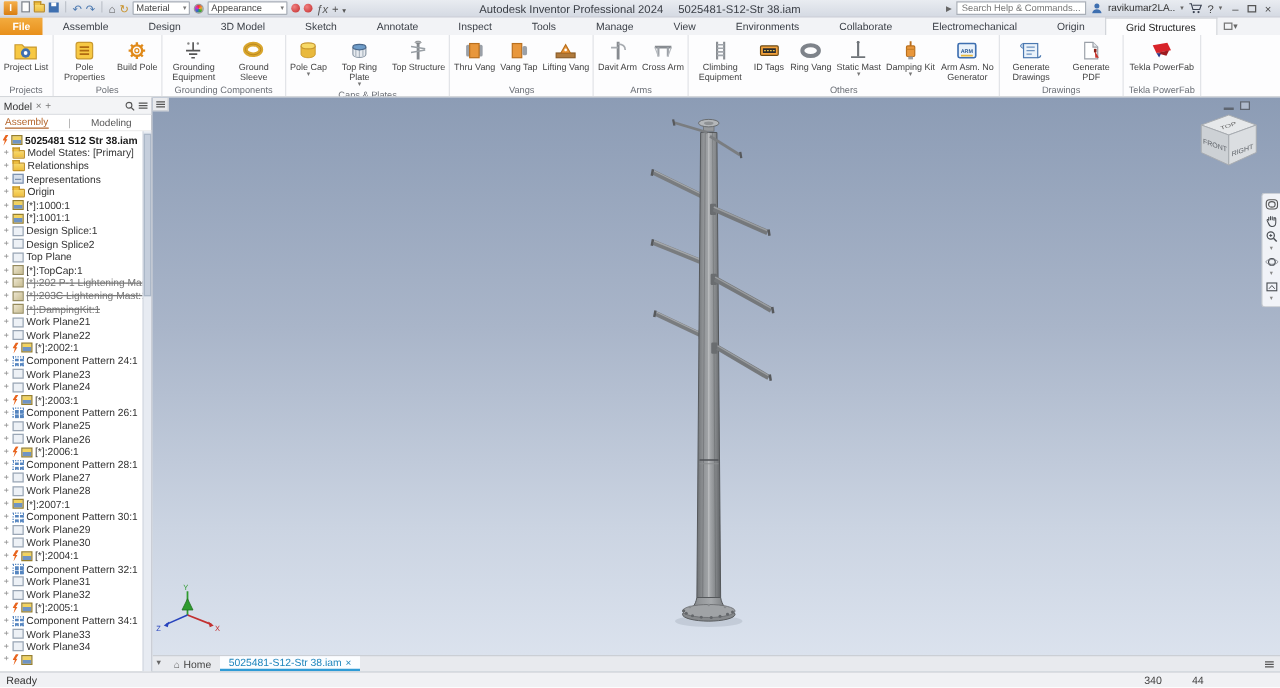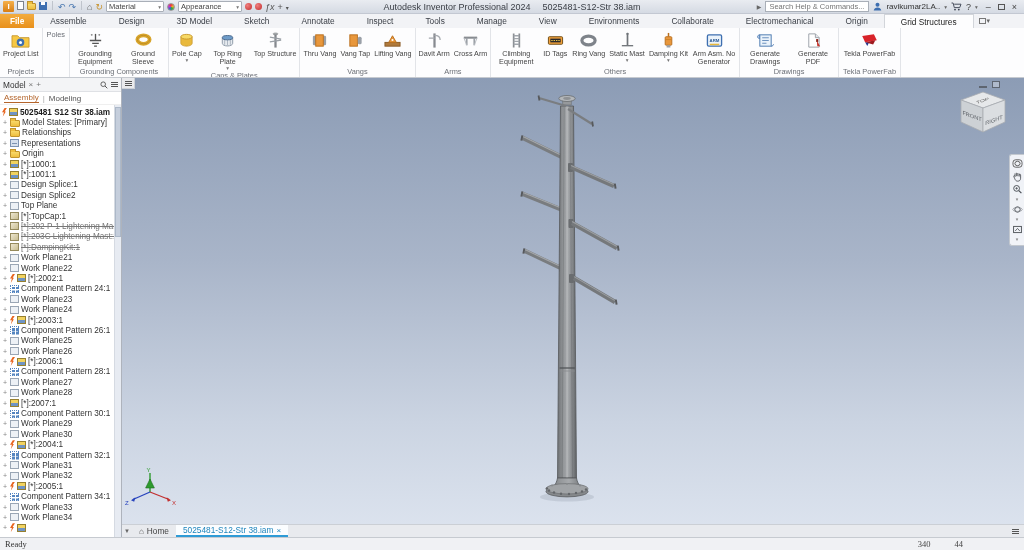--- a/index.html
+++ b/index.html
@@ -13,21 +13,21 @@
   .qat .g{font-size:9px;line-height:1;color:#555;}
   .qsep{width:1px;height:9px;background:#BFC4CC;margin:0 2px;display:inline-block;}
   .logo-i{display:inline-flex;width:11px;height:11px;background:linear-gradient(#F5B04C,#D97E12);color:#fff;font-weight:bold;font-size:8px;align-items:center;justify-content:center;border-radius:1px;}
   .csspage{width:7px;height:9px;background:#FDFDFD;border:1px solid #7C828C;display:inline-block;}
   .cssfolder{width:9px;height:7px;background:linear-gradient(#F8D96B,#EFBF3F);border:1px solid #BD8F2B;display:inline-block;border-radius:1px;position:relative;margin-top:2px;}
   .cssfolder::before{content:'';position:absolute;top:-3px;left:-1px;width:4px;height:2px;background:#EFBF3F;border:1px solid #BD8F2B;border-bottom:none;}
   .csssave{width:8px;height:8px;background:#3E6FB0;display:inline-block;position:relative;}
   .csssave::before{content:'';position:absolute;top:0;left:2px;width:4px;height:3px;background:#fff;}
   .dotred{width:7px;height:7px;border-radius:50%;background:radial-gradient(circle at 35% 35%,#F08080,#C22B2B);display:inline-block;}
   .wheelic{width:8px;height:8px;border-radius:50%;background:conic-gradient(#E33,#EA3,#3A3,#36C,#C3C,#E33);display:inline-block;border:1px solid #999;}
-  .qsel{display:flex;align-items:center;justify-content:space-between;width:58px;height:11px;background:#fff;border:1px solid #A9AFB8;font-size:7.5px;color:#444;padding:0 2px;border-radius:1px;}
+  .qsel{display:flex;align-items:center;justify-content:space-between;width:46px;height:11px;background:#fff;border:1px solid #A9AFB8;font-size:7.5px;color:#444;padding:0 2px;border-radius:1px;}
   .qsel .car{font-size:5.5px;color:#777;}
   .titlecenter{position:absolute;left:0;right:0;text-align:center;font-size:9px;color:#3A3E45;pointer-events:none;z-index:1;}
   .titlecenter .doc{margin-left:12px;}
   .tright{margin-left:auto;display:flex;align-items:center;gap:4px;z-index:2;}
   .prechev{font-size:6px;color:#666;}
   .searchbox{display:flex;align-items:center;width:104px;height:11px;background:#fff;border:1px solid #A9AFB8;}
   .searchbox input{border:0;outline:0;width:100%;font-size:7.5px;padding:0 3px;font-family:inherit;color:#777;background:transparent;}
   .uname{font-size:8px;color:#333;}
   .car2{font-size:5.5px;color:#666;}
   .helpq{font-size:9px;color:#444;}
@@ -56,21 +56,21 @@
   
   .main{display:flex;height:459px;flex:none;}
 
   
   .browser{width:122px;background:#fff;border-right:1px solid #AEB3BC;display:flex;flex-direction:column;position:relative;flex:none;}
   .bhead{height:14px;background:#F3F4F6;border-bottom:1px solid #DFE1E5;display:flex;align-items:center;padding:0 3px;gap:3px;font-size:8.3px;color:#333;flex:none;}
   .bhead .bx{color:#777;font-size:8px;}
   .bhead .sp{flex:1;}
   .burger{width:7px;height:5px;border-top:1px solid #555;border-bottom:1px solid #555;position:relative;display:inline-block;}
   .burger::after{content:'';position:absolute;left:0;right:0;top:1.4px;border-top:1px solid #555;}
-  .bviews{height:13px;display:flex;align-items:center;gap:4px;padding:0 4px;font-size:8px;border-bottom:1px solid #EFEFEF;flex:none;}
+  .bviews{height:13px;display:flex;align-items:center;gap:16px;padding:0 4px;font-size:8px;border-bottom:1px solid #EFEFEF;flex:none;}
   .bviews .asm{color:#B4652C;border-bottom:1px solid #B4652C;}
   .bviews .pipe{color:#AAA;}
   .bviews .mdl{color:#555;}
   .tree{flex:1;position:relative;overflow:hidden;padding:2px 0 0 2px;}
   .trow{height:10.4px;display:flex;align-items:center;gap:2px;white-space:nowrap;font-size:8.2px;color:#333;overflow:hidden;}
   .trow .exp{width:6px;text-align:center;color:#888;font-size:7px;flex:none;}
   .trow .lbl{overflow:hidden;text-overflow:clip;}
   .trow.strike .lbl{text-decoration:line-through;color:#777;}
   .trow.bold .lbl{font-weight:bold;color:#1A1A1A;}
   .ti{flex:none;position:relative;display:inline-block;}
@@ -103,21 +103,21 @@
   
   .doctabs{position:absolute;left:0;right:0;bottom:0;height:13px;background:#E8EAEE;border-top:1px solid #CBCFD5;display:flex;align-items:stretch;font-size:8.3px;color:#444;}
   .dchev{width:10px;display:flex;align-items:center;justify-content:center;color:#666;font-size:6px;}
   .dtab{display:flex;align-items:center;gap:3px;padding:0 7px;}
   .dtab .hico{font-size:8px;color:#555;}
   .dtab.active{background:#FBFDFF;border-bottom:2px solid #2E9BD6;color:#1F85BC;}
   .dtab .x{color:#1F85BC;font-size:8px;}
   .dmenu{margin-left:auto;display:flex;align-items:center;padding:0 5px;}
 
   
-  .statusbar{height:13px;background:#F0F1F4;border-top:1px solid #C6CAD0;display:flex;align-items:center;padding:0 5px;font-size:8.5px;color:#333;flex:none;font-family:Liberation Serif, serif;}
+  .statusbar{height:13px;background:#F0F1F4;border-top:1px solid #C6CAD0;display:flex;align-items:center;padding:0 5px;font-size:8.5px;color:#333;flex:none;}
   .scounts{margin-left:auto;display:flex;gap:24px;margin-right:56px;color:#444;}
 </style>
 </head>
 <body>
 
 <div class="app">
 
   <div class="titlebar">
     <div class="qat" id="qat-left">
         <span class="qic"><span class="logo-i">I</span></span>
@@ -210,20 +210,43 @@
                 <circle cx="10" cy="11" r="4" fill="#3E6FB0"></circle>
                 <circle cx="10" cy="11" r="1.6" fill="#fff"></circle>
               </svg>
             </span>
             <span class="rlbl">Project List</span>
           </div>
         </div>
         <div class="rgl">Projects</div>
       </div>
       <div class="rgroup">
+        <div class="rbtns">
+          <div class="rbtn">
+            <span class="ric">
+              <svg viewBox="0 0 20 18">
+                <rect x="3" y="2" width="14" height="14" rx="2" fill="#F7C843" stroke="#C9992F"></rect>
+                <path d="M6 6h8M6 9h8M6 12h8" stroke="#B06A10" stroke-width="1.6"></path>
+              </svg>
+            </span>
+            <span class="rlbl">Pole Properties</span>
+          </div>
+          <div class="rbtn">
+            <span class="ric">
+              <svg viewBox="0 0 20 18">
+                <circle cx="10" cy="9" r="4.5" fill="none" stroke="#E08A1A" stroke-width="2"></circle>
+                <g stroke="#E08A1A" stroke-width="2">
+                  <path d="M10 2v2.5M10 13.5V16M3 9h2.5M14.5 9H17M5 4l1.8 1.8M15 4l-1.8 1.8M5 14l1.8-1.8M15 14l-1.8-1.8"></path>
+                </g>
+                <circle cx="10" cy="9" r="1.7" fill="#fff" stroke="#E08A1A"></circle>
+              </svg>
+            </span>
+            <span class="rlbl">Build Pole</span>
+          </div>
+        </div>
         <div class="rgl">Poles</div>
       </div>
       <div class="rgroup">
         <div class="rbtns">
           <div class="rbtn">
             <span class="ric">
               <svg viewBox="0 0 20 18">
                 <path d="M10 2v7" stroke="#555" stroke-width="1.4"></path>
                 <path d="M4 9h12M6.5 12h7M8.5 15h3" stroke="#555" stroke-width="1.4"></path>
                 <circle cx="6" cy="3" r="1" fill="#888"></circle>

